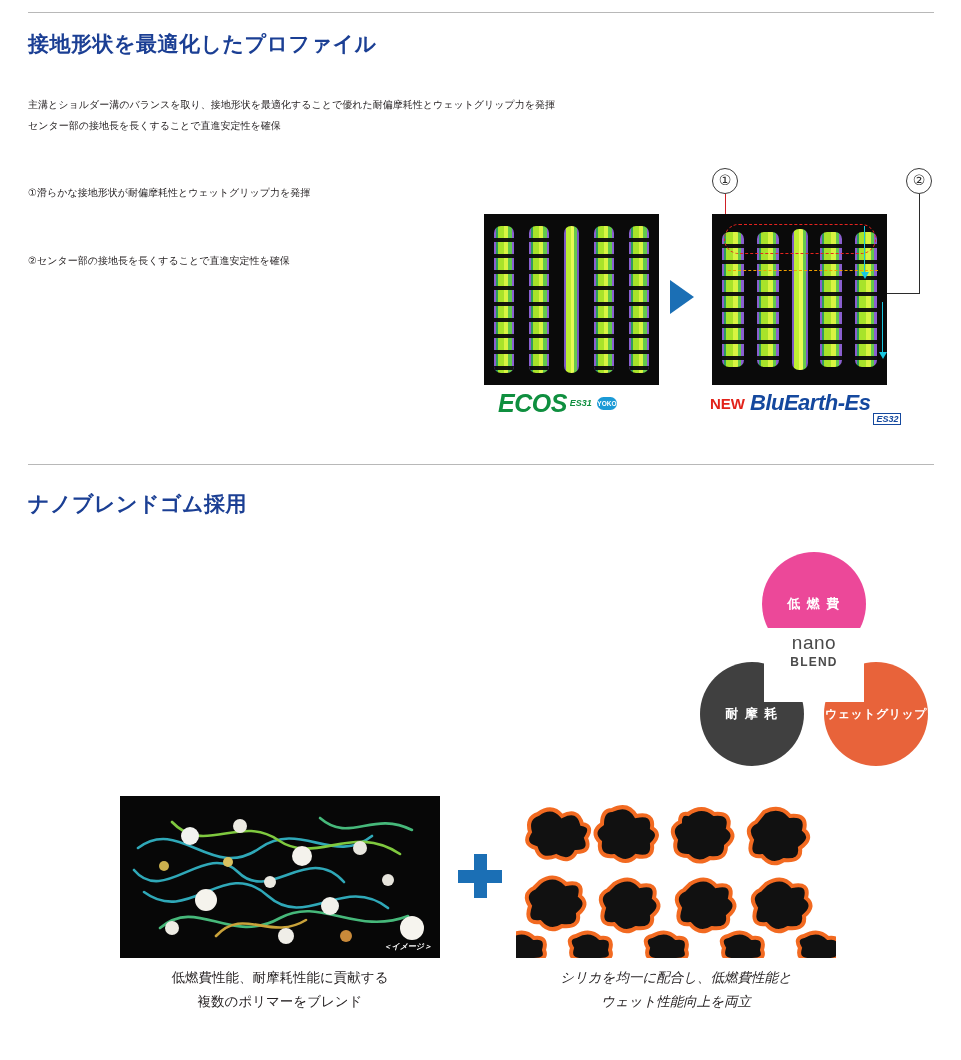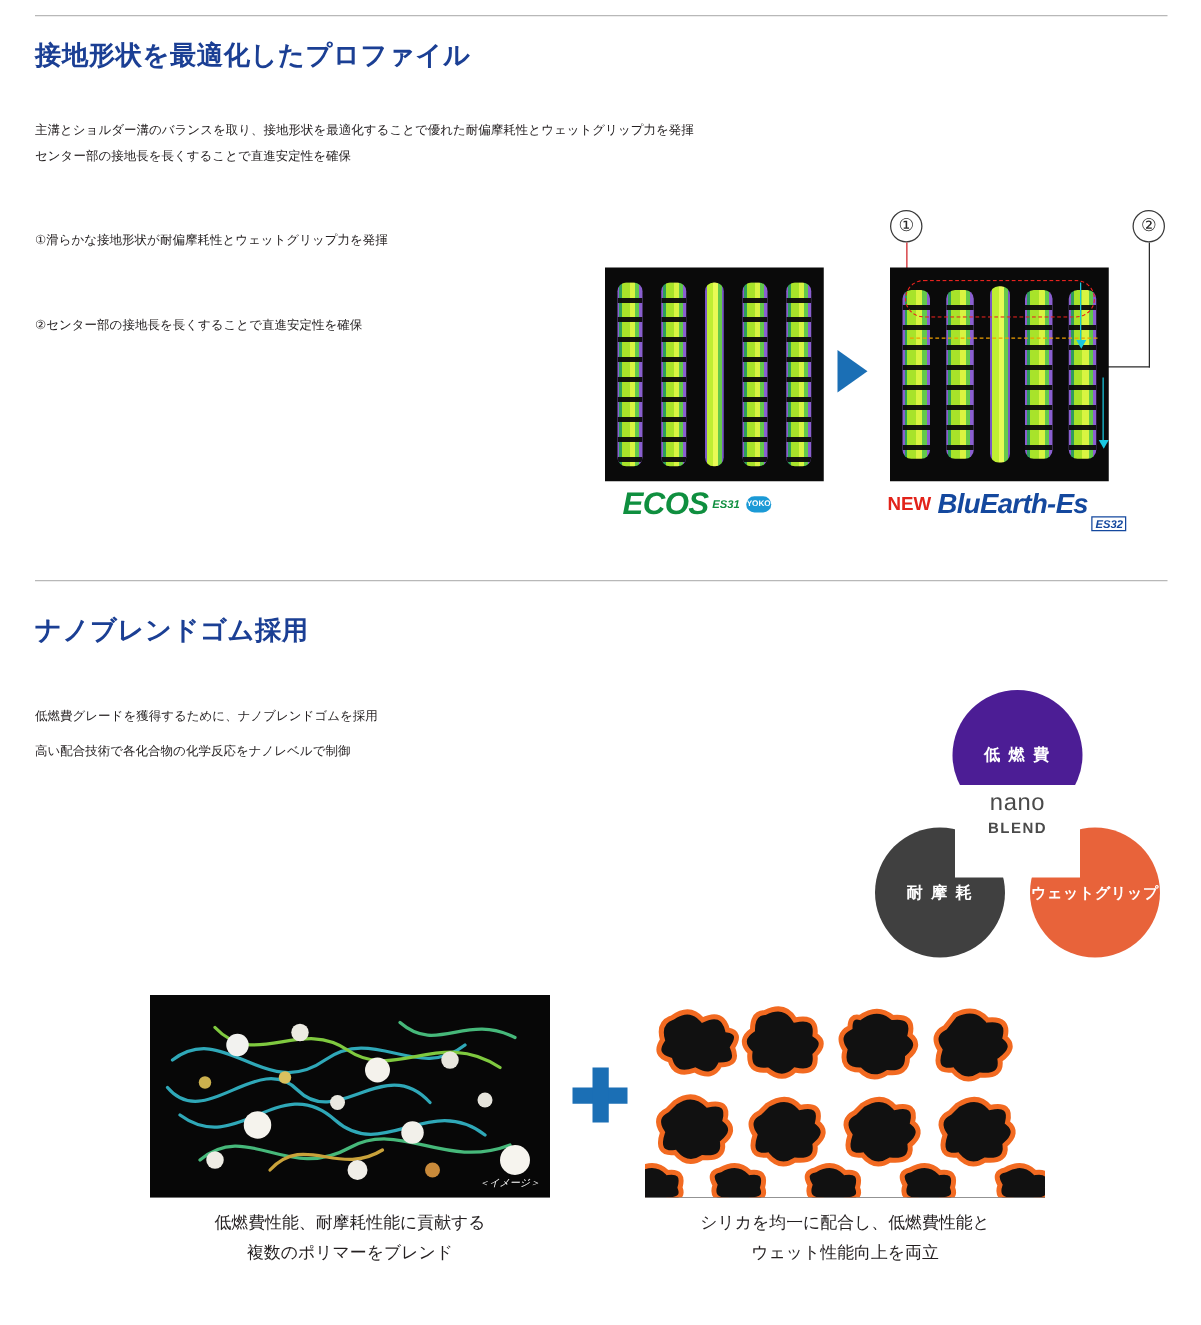--- a/index.html
+++ b/index.html
@@ -267,21 +267,21 @@
     font-weight: bold;
     text-align: center;
     display: flex;
     align-items: center;
     justify-content: center;
     letter-spacing: 1.5px;
   }
   .lobe.top {
     left: 72px; top: 0;
     width: 104px; height: 104px;
-    background: #4c1d95;
+    background: #ec4899;
     font-size: 13px;
   }
   .lobe.left {
     left: 10px; top: 110px;
     width: 104px; height: 104px;
     background: #404040;
     font-size: 13px;
   }
   .lobe.right {
     left: 134px; top: 110px;
@@ -317,38 +317,39 @@
     letter-spacing: 1.2px;
   }
 
   
   .img-polymer {
     position: absolute;
     left: 120px; top: 330px;
     width: 320px; height: 162px;
     background: #070707;
     overflow: hidden;
+    font-weight: bold;
   }
   .img-silica {
     position: absolute;
     left: 516px; top: 330px;
     width: 320px; height: 162px;
     background: #0b0b0b;
     overflow: hidden;
   }
   .img-caption {
     position: absolute;
     font-size: 13.5px;
     line-height: 24px;
     text-align: center;
     color: #231f20;
     white-space: pre;
   }
   .img-caption.c-left { left: 120px; top: 500px; width: 320px; }
-  .img-caption.c-right { left: 516px; top: 500px; width: 320px; }
+  .img-caption.c-right { left: 516px; top: 500px; width: 320px; font-style: italic; }
 
   .image-note {
     position: absolute;
     right: 8px; bottom: 6px;
     font-size: 8px;
     color: #ffffff;
     font-style: italic;
   }
 
   .plus-sign {
@@ -433,22 +434,20 @@
       </div>
     </div>
 
     <div class="mid-rule"></div>
   </div>
 
   <div class="section-2">
 
     <div class="headline h2" style="top:24px;left:28px;position:absolute;">ナノブレンドゴム採用</div>
 
-    <div class="body-text" style="left:28px; top:94px; line-height:28px;">低燃費グレードを獲得するために、ナノブレンドゴムを採用
-高い配合技術で各化合物の化学反応をナノレベルで制御</div>
 
     <div class="trefoil">
       <div class="lobe top">
         <span>低 燃 費</span>
       </div>
       <div class="lobe left">
         <span>耐 摩 耗</span>
       </div>
       <div class="lobe right">
         <span>ウェットグリップ</span>

